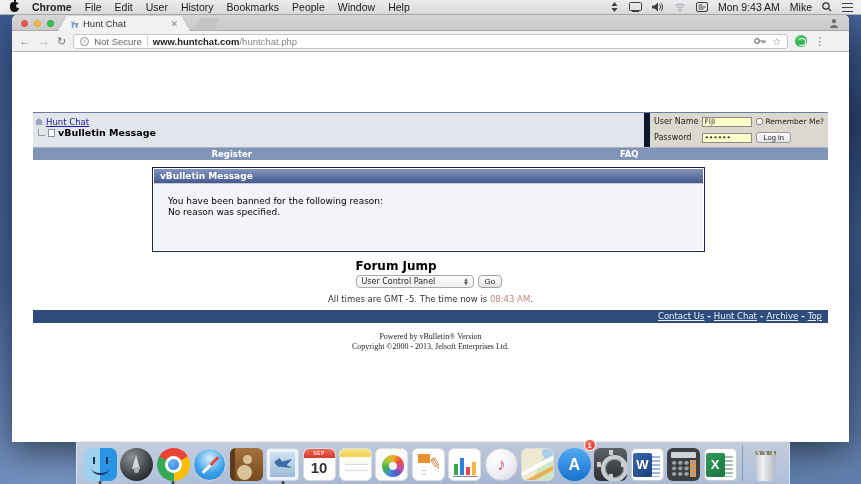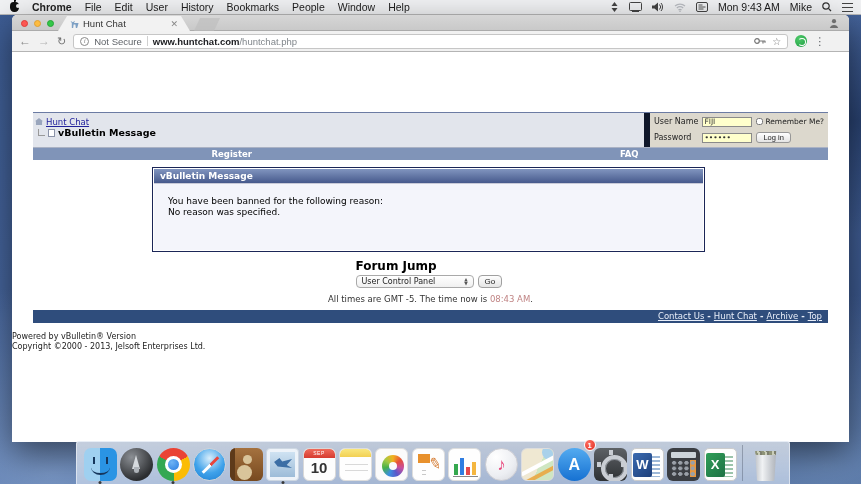--- a/index.html
+++ b/index.html
@@ -146,21 +146,21 @@
     border-radius:4px; padding:0 6px; color:#222; }
 
   .times { position:absolute; left:0; top:242px; width:100%; text-align:center; font-size:8.5px; color:#333; }
   .time-now { color:#c08484; }
 
   .footerbar { position:absolute; left:21px; top:258px; width:795px; height:13px; background:#2f4d7c;
     text-align:right; font-size:8.5px; line-height:13px; padding-right:6px; }
   .footerbar a { color:#e8eef9; font-weight:normal; text-decoration:underline; }
   .footerbar .sep { color:#e8eef9; font-weight:bold; }
 
-  .powered { position:absolute; left:0; top:280px; width:100%; text-align:left; font-size:8px; color:#222; line-height:10px; }
+  .powered { position:absolute; left:0; top:280px; width:100%; text-align:center; font-size:8px; color:#222; line-height:10px;font-family:Liberation Serif, serif; }
 
   
   .dock { position:absolute; left:76px; top:441px; width:714px; height:43px;
     background:linear-gradient(rgba(225,233,245,.82), rgba(195,210,232,.78));
     border:1px solid rgba(255,255,255,.5); border-bottom:none; border-radius:3px 3px 0 0;
     display:flex; align-items:flex-end; padding:0 5px 3px 5px; }
   .dock-item { position:relative; width:37px; height:38px; display:flex; justify-content:center; align-items:flex-end; }
   .dock-item .dot { position:absolute; left:50%; bottom:-3px; transform:translateX(-50%);
     width:3px; height:3px; border-radius:50%; background:#3a3a3a; }
   .ic { width:33px; height:33px; position:relative; overflow:hidden; }

